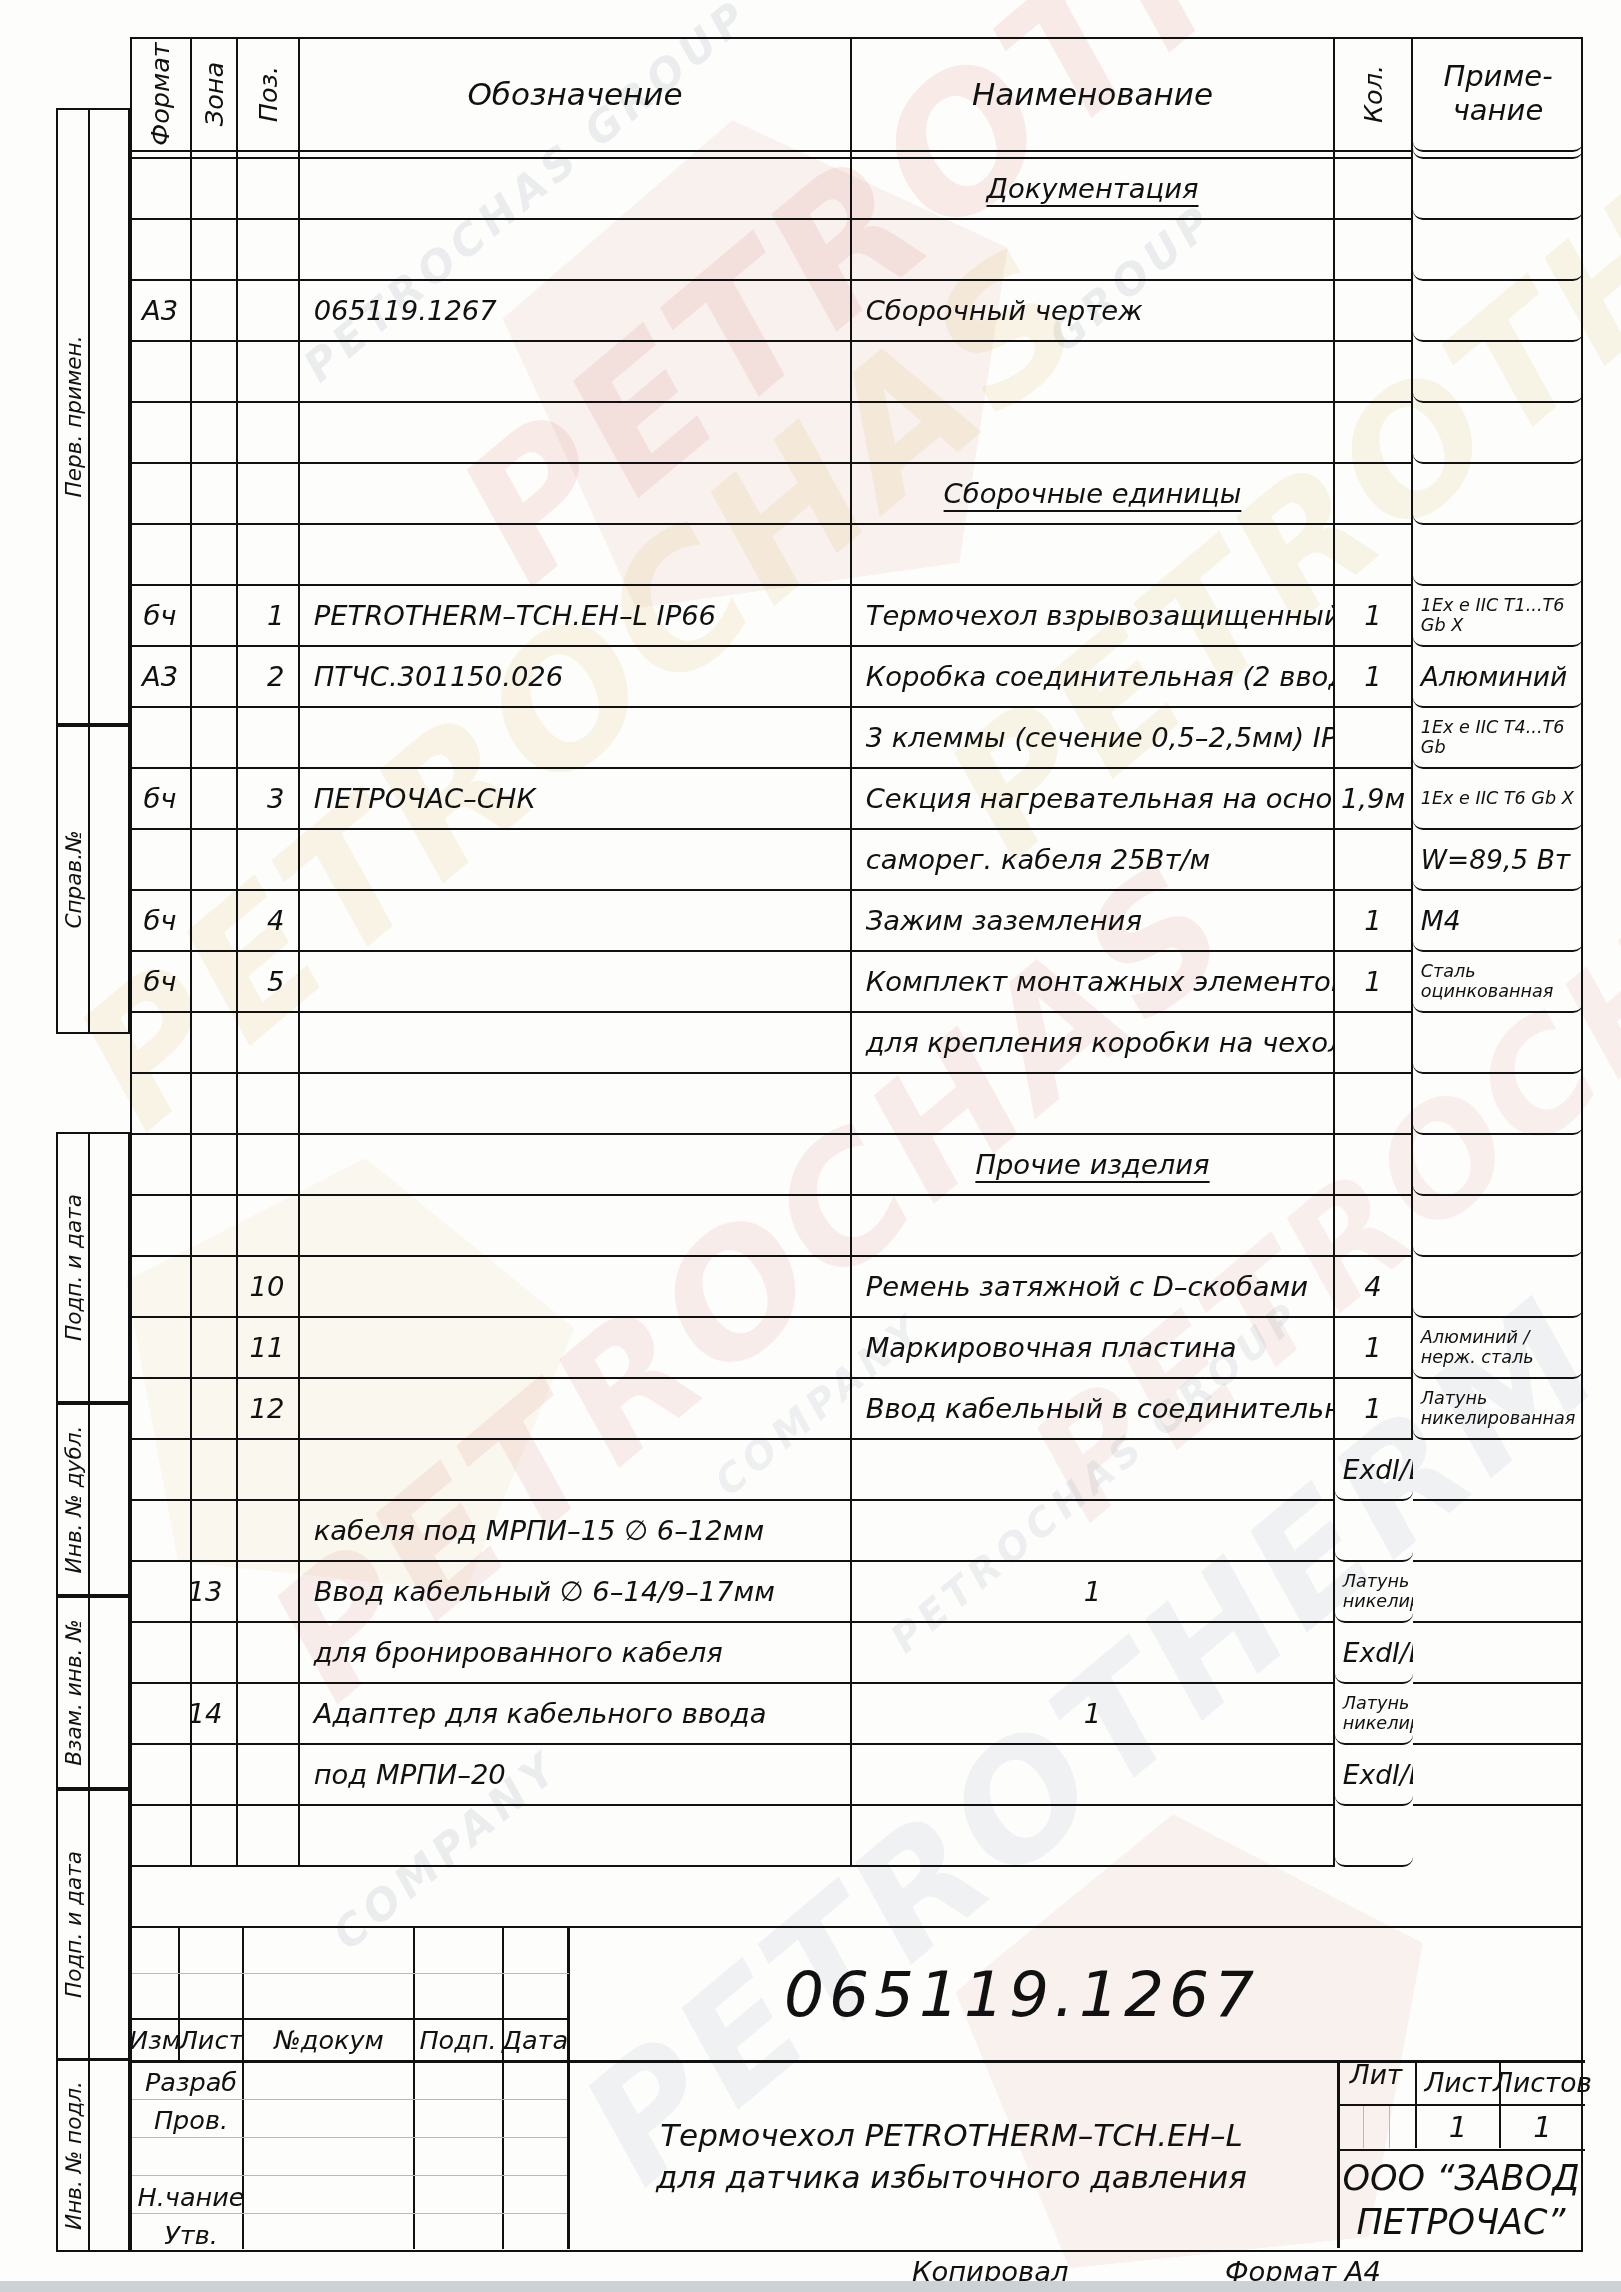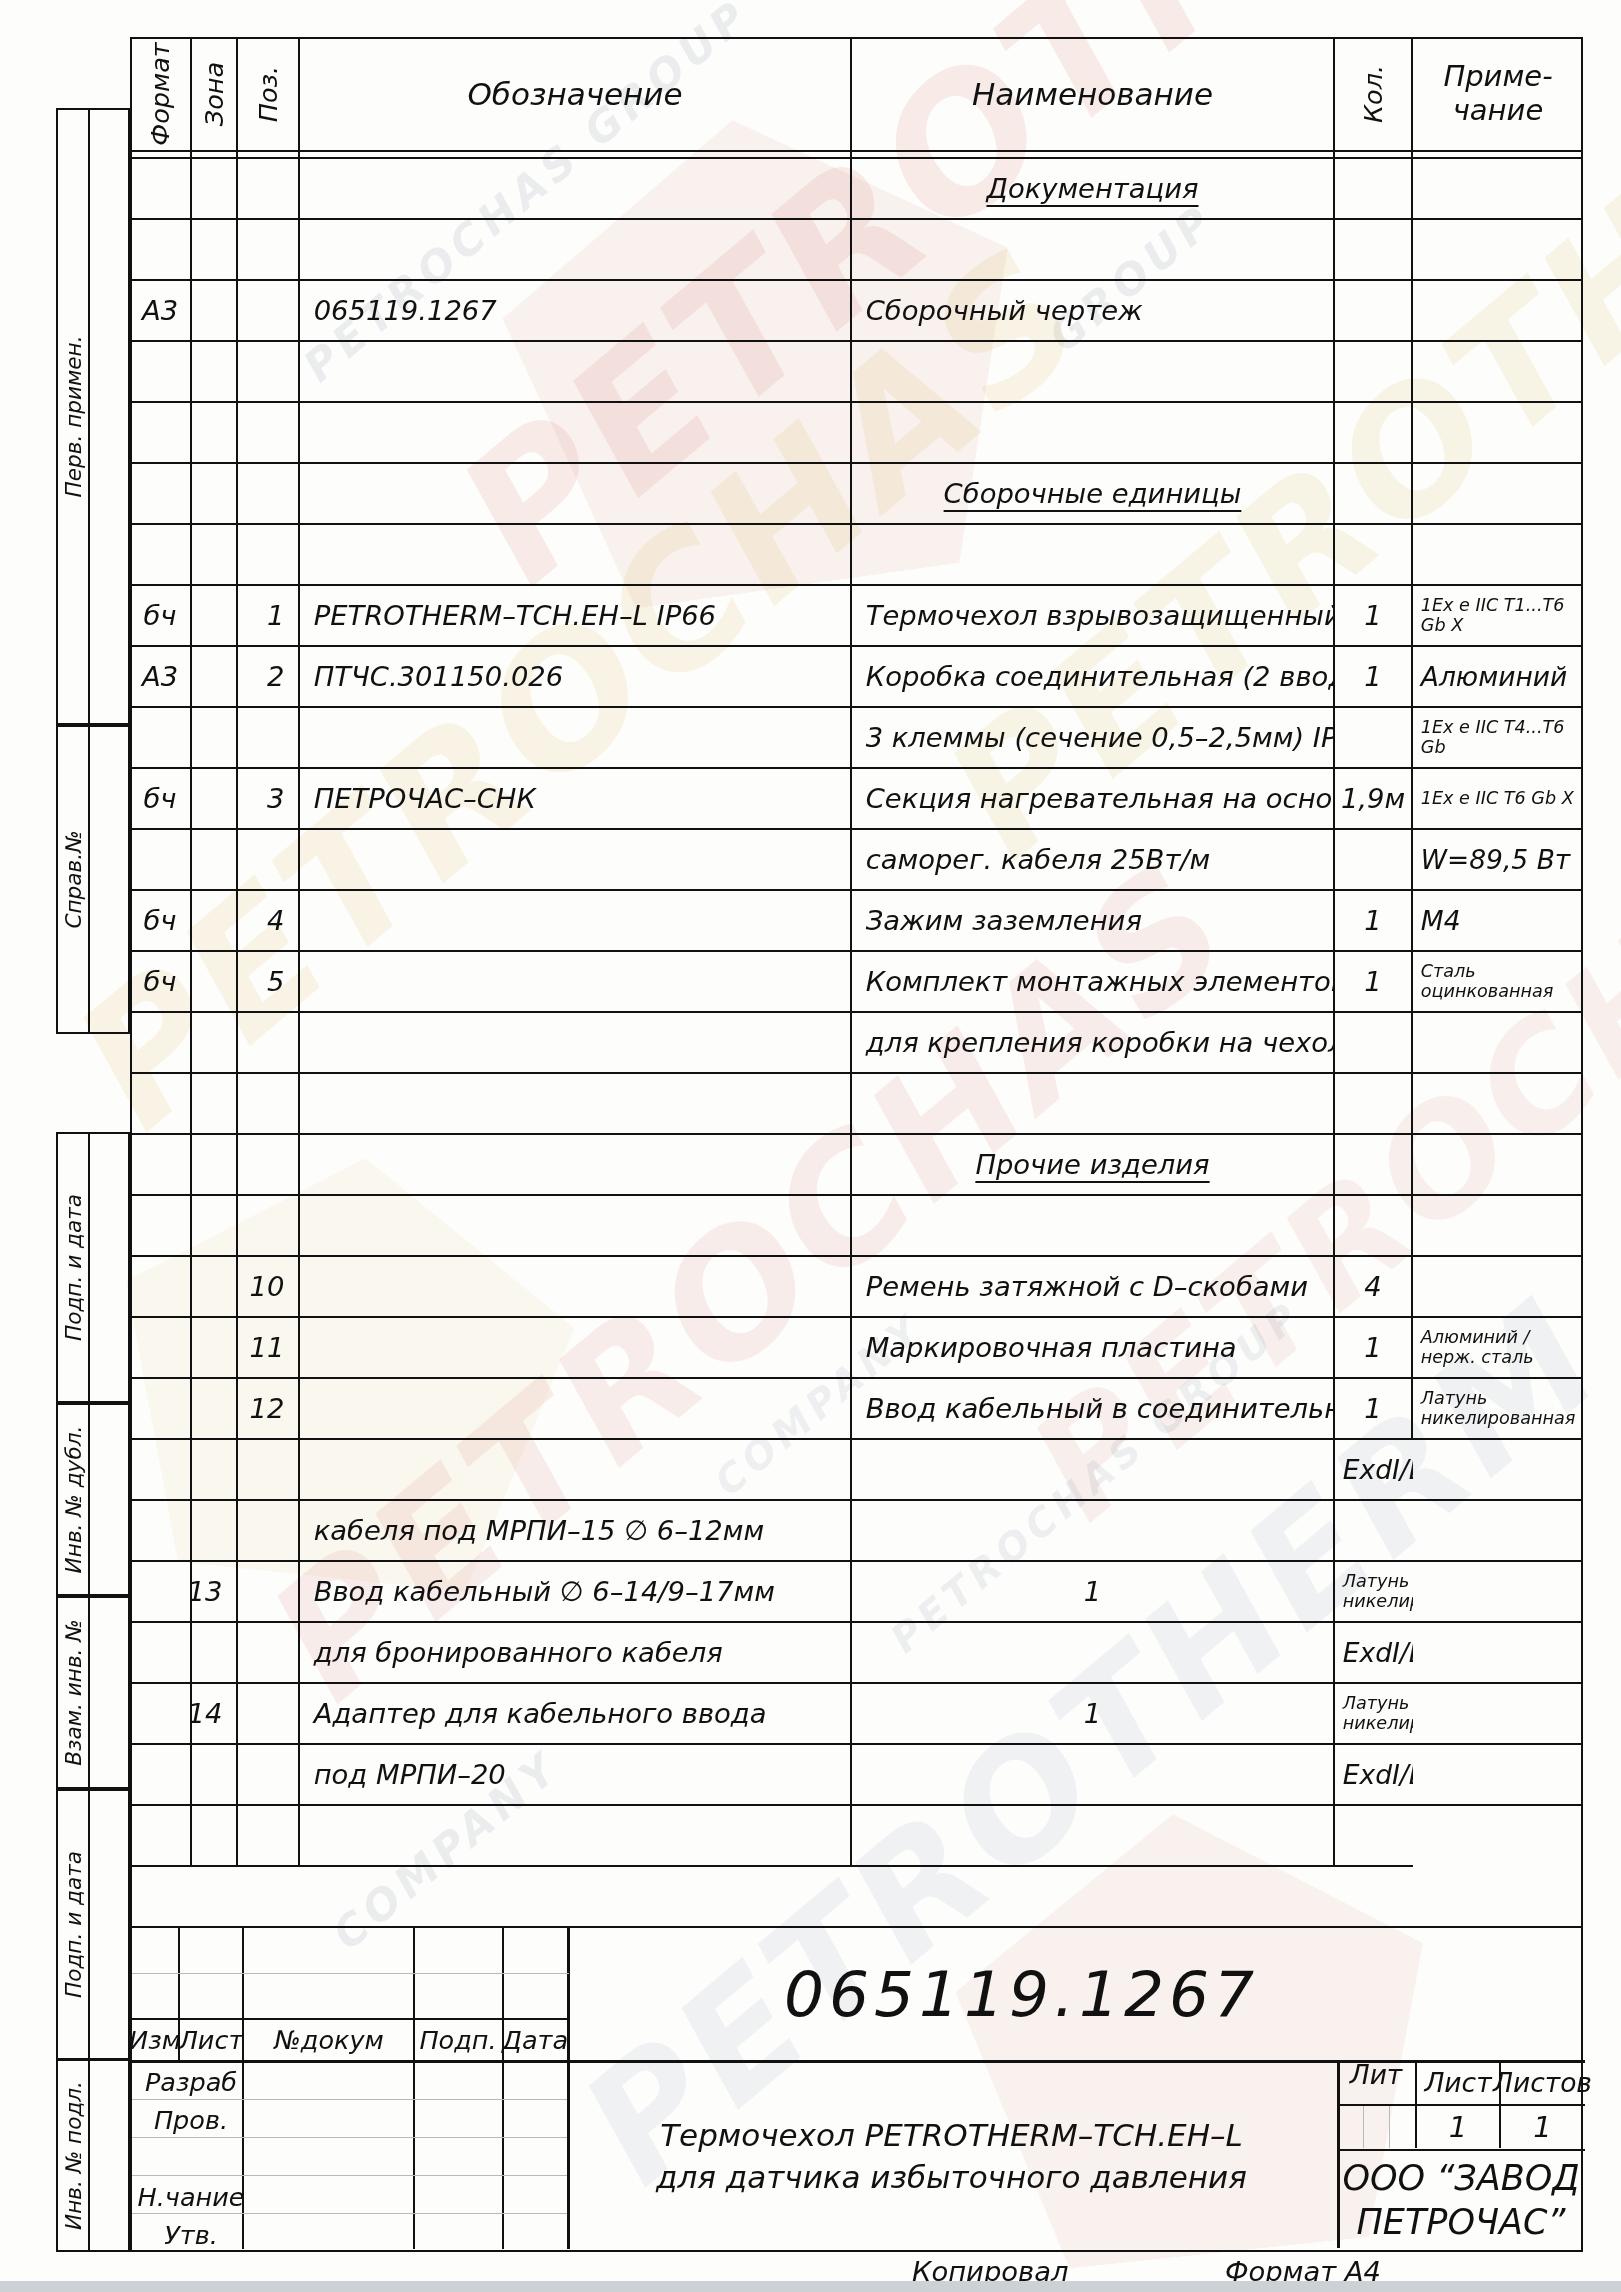--- a/index.html
+++ b/index.html
@@ -17,21 +17,21 @@
   .layer{position:absolute;inset:0;z-index:1;}
   .frame{position:absolute;left:130px;top:37px;width:1453px;height:2215px;
     border:2.9px solid #111;box-sizing:border-box;}
   
   .spec{position:absolute;left:130px;top:37px;width:1453px;
     display:grid;grid-template-columns:62px 46px 62px 552px 483px 78px 170px;
     grid-auto-rows:61px;box-sizing:border-box;}
   .spec .cell{border-right:2.9px solid #111;border-bottom:2.9px solid #111;
     box-sizing:border-box;display:flex;align-items:center;overflow:hidden;
     font-size:27.4px;background:transparent;}
-  .spec .cell.last{border-right:none;}
+  .spec .cell.last{border-right:none;border-radius:10px;}
   .spec .hcell{height:115px;justify-content:center;font-size:31px;}
   .spec .rot span{transform:rotate(-90deg);white-space:nowrap;font-size:25.5px;}
   .spec .note-h{white-space:pre-line;text-align:center;line-height:1.15;font-size:29px;}
   .c-center{justify-content:center;}
   .c-left{padding-left:13.7px;}
   .c-pos{justify-content:flex-end;padding-right:13.7px;}
   .c-note{padding-left:7.8px;}
   .c-note.small{font-size:17.6px;line-height:1.1;white-space:normal;}
   .c-note.big{font-size:26.5px;white-space:nowrap;}
   .section-name{justify-content:center;}

